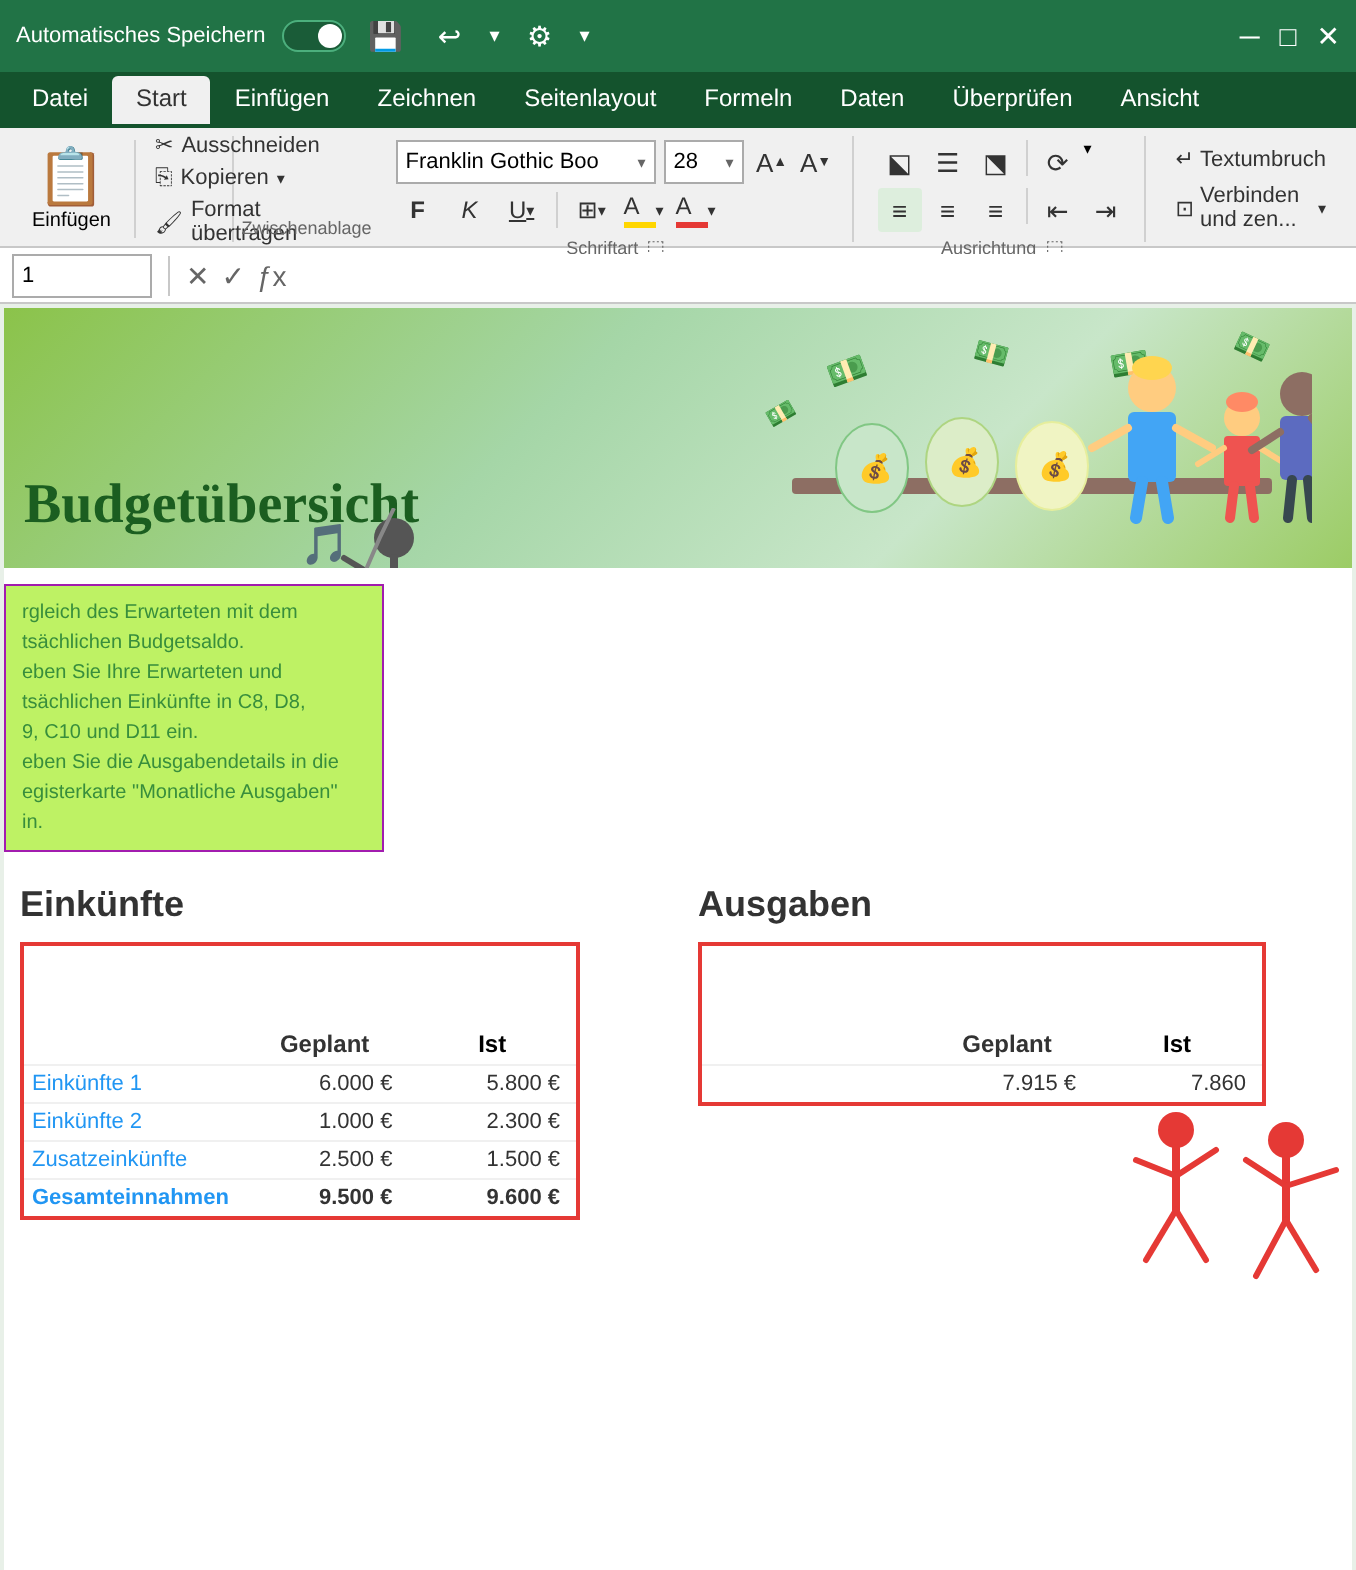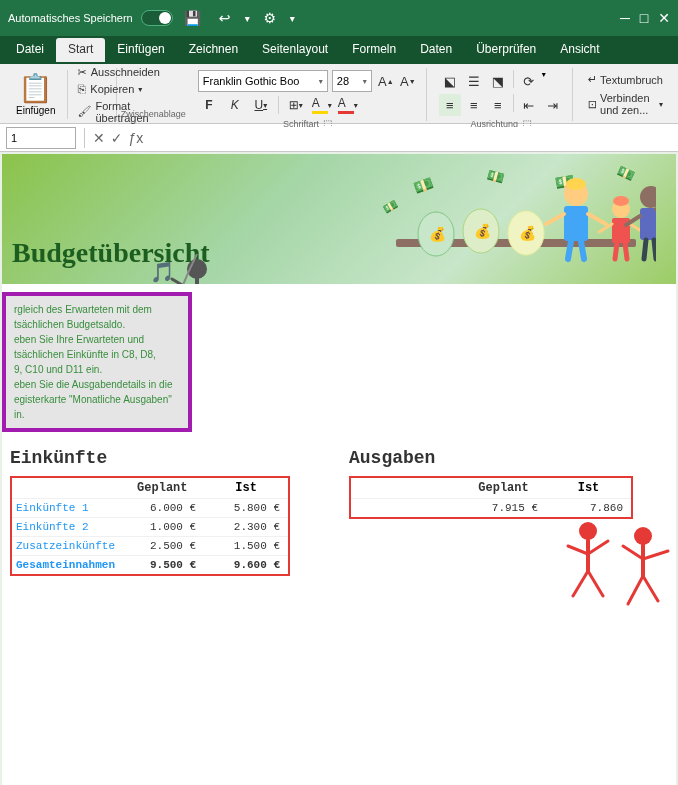--- a/index.html
+++ b/index.html
@@ -288,20 +288,21 @@
 
     
     .data-table {
       border: 2px solid #e53935;
       width: 280px;
     }
     .data-table-header {
       display: flex;
       background: white;
       padding: 3px 0;
+      margin-top: 39px;
     }
     .col-label { width: 110px; }
     .col-planned {
       width: 85px;
       text-align: center;
       font-size: 12px;
       font-weight: bold;
       color: #333;
     }
     .col-actual {
@@ -583,34 +584,34 @@
         <line x1="55" y1="65" x2="35" y2="90" stroke="#555" stroke-width="3" stroke-linecap="round"></line>
         <line x1="55" y1="65" x2="70" y2="88" stroke="#555" stroke-width="3" stroke-linecap="round"></line>
 
         <path d="M 55 0 Q 30 50 20 100" stroke="#888" stroke-width="2" fill="none"></path>
         <text x="8" y="25" font-size="20">🎵</text>
       </svg>
     </div>
 
     <div style="position:relative; display:flex; padding:8px 0; min-height:100px;">
 
-      <div style="width:190px; background:#e5e5e5; border:4px solid #a21caf; padding:6px 8px; font-size:10px; color:#388e3c; line-height:1.5; flex-shrink:0;">
+      <div style="width:190px; background:#bef264; border:1px solid #a21caf; padding:6px 8px; font-size:10px; color:#388e3c; line-height:1.5; flex-shrink:0;">
         <div>rgleich des Erwarteten mit dem</div>
         <div>tsächlichen Budgetsaldo.</div>
         <div>eben Sie Ihre Erwarteten und</div>
         <div>tsächlichen Einkünfte in C8, D8,</div>
         <div>9, C10 und D11 ein.</div>
         <div>eben Sie die Ausgabendetails in die</div>
         <div>egisterkarte "Monatliche Ausgaben"</div>
         <div>in.</div>
       </div>
 
     </div>
 
-    <div style="display:flex; padding:8px 8px; gap:20px; position:relative;font-family:Liberation Mono, monospace;">
+    <div style="display:flex; padding:8px 8px; gap:20px; position:relative;">
 
       <div style="flex:1;">
         <div class="section-title">Einkünfte</div>
 
         <div class="data-table">
 
           <div class="data-table-header">
             <div class="col-label"></div>
             <div class="col-planned">Geplant</div>
             <div class="col-actual">Ist</div>

